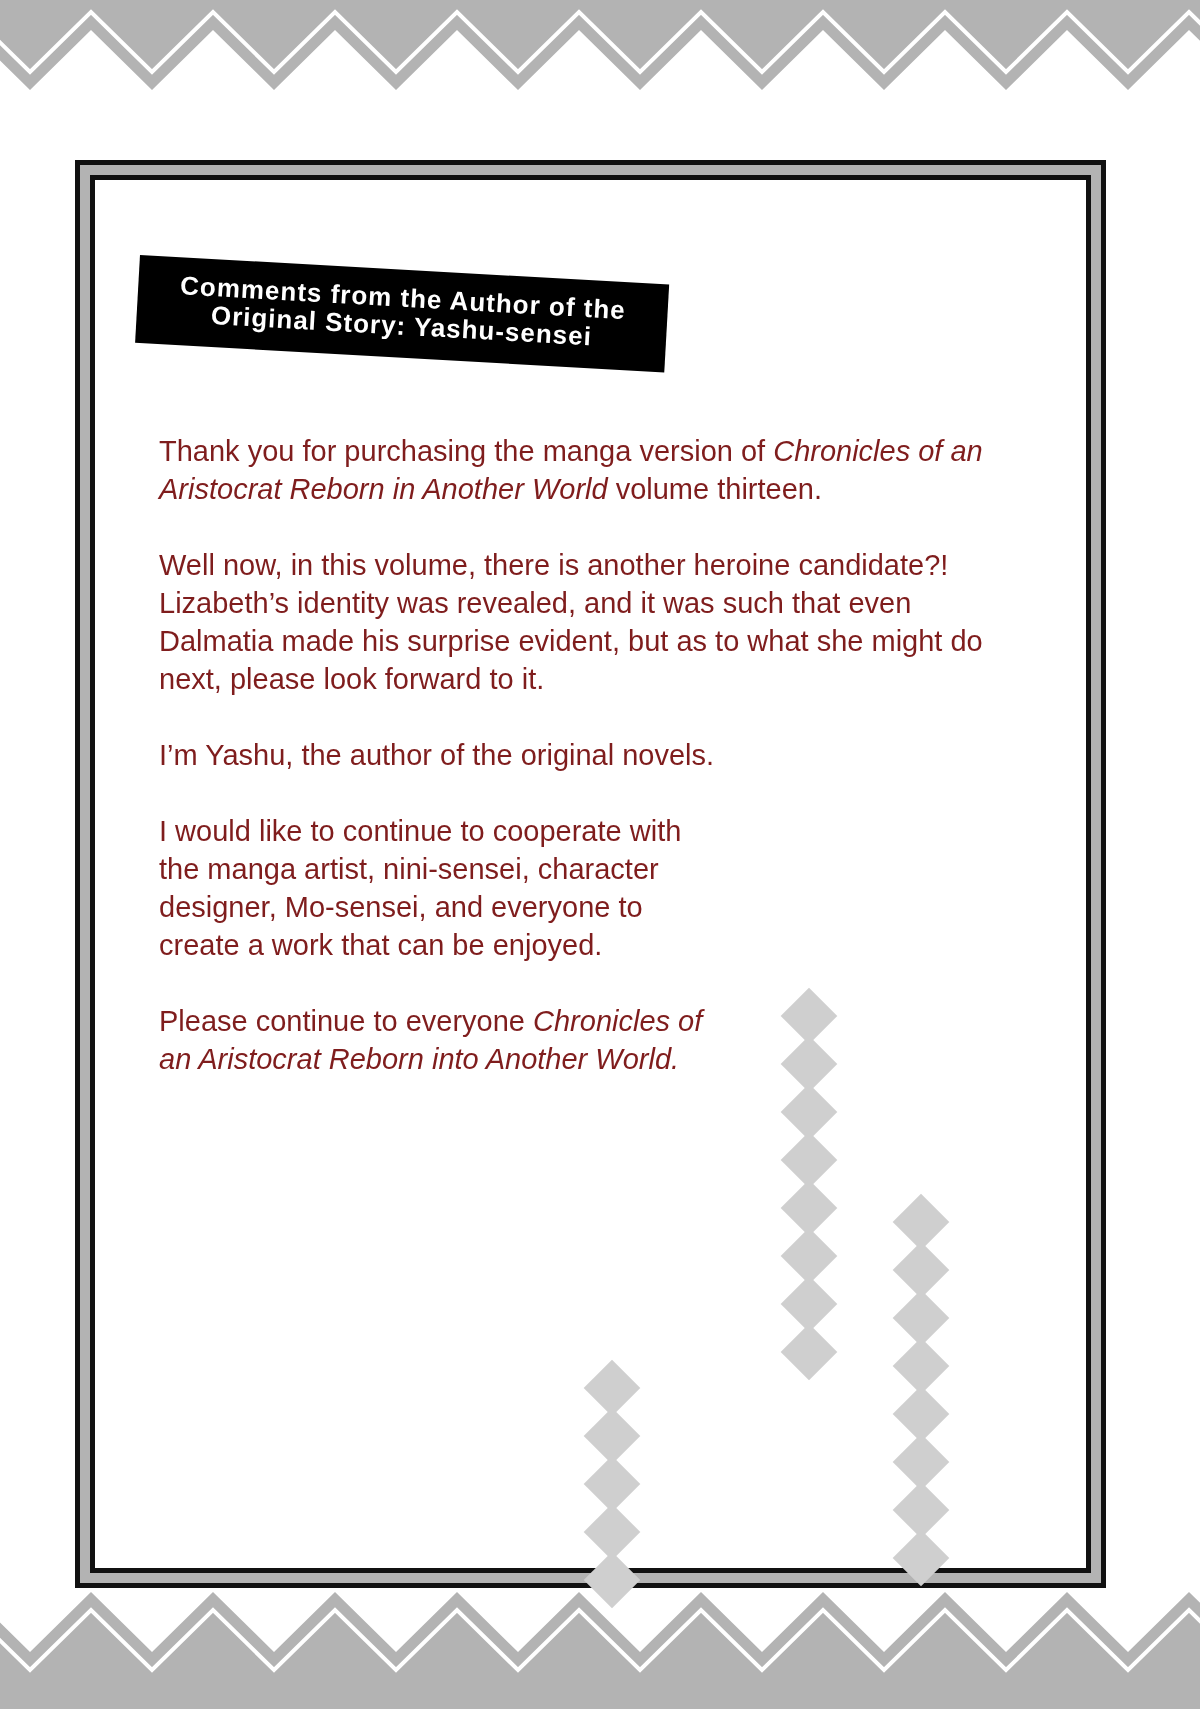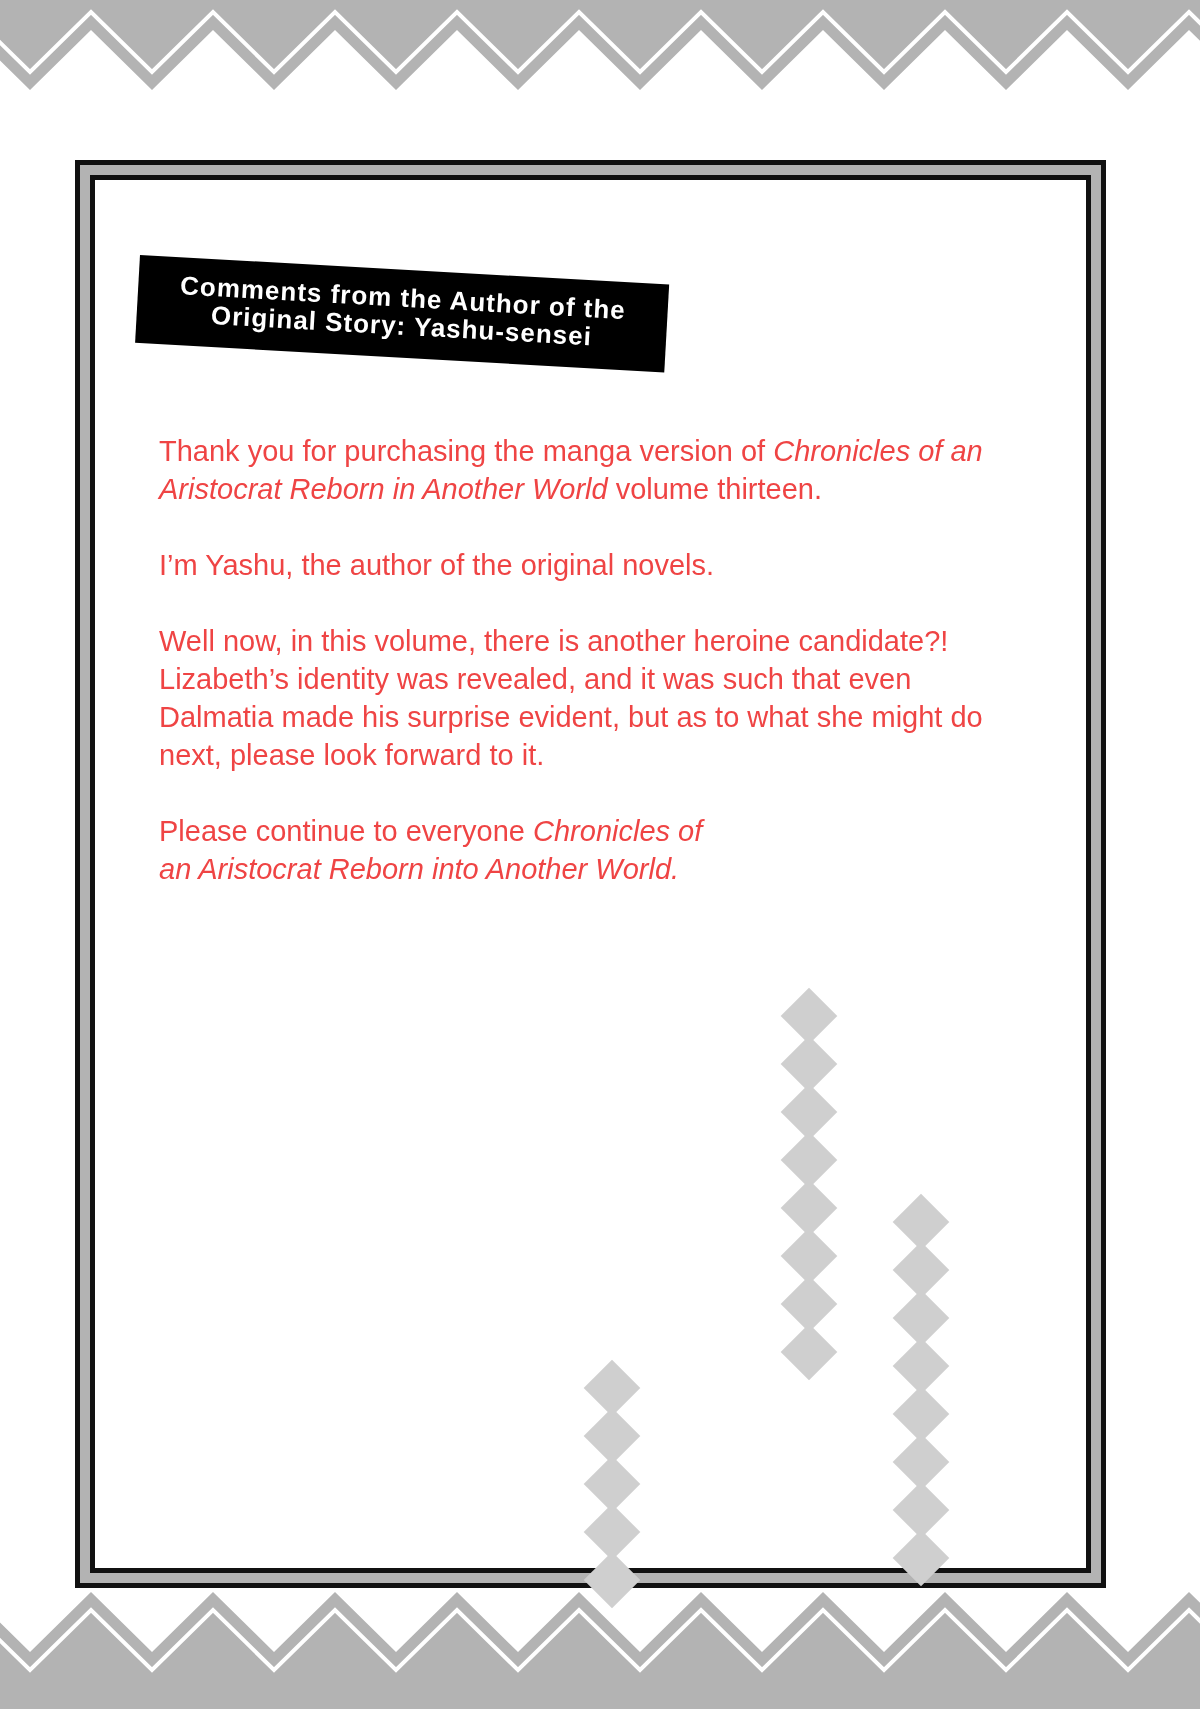--- a/index.html
+++ b/index.html
@@ -4,21 +4,21 @@
   <style>
     html, body { margin: 0; padding: 0; background: #ffffff; }
     body { width: 1200px; height: 1709px; position: relative; overflow: hidden; font-family: "Liberation Sans", sans-serif; }
     .zigzag { position: absolute; left: 0; width: 1200px; }
     .zig-top { top: 0; height: 100px; }
     .zig-bottom { top: 1590px; height: 119px; }
     .frame-outer { position: absolute; left: 75px; top: 160px; width: 1031px; height: 1428px; box-sizing: border-box; border: 5px solid #111; background: #b3b3b3; }
     .frame-inner { position: absolute; left: 10px; top: 10px; right: 10px; bottom: 10px; box-sizing: border-box; border: 5px solid #111; background: #fff; }
     .banner { position: absolute; left: 140px; top: 255px; width: 530px; height: 88px; transform: rotate(3.2deg); transform-origin: left top; background: #000; color: #fff; font-weight: bold; font-size: 26px; line-height: 28px; letter-spacing: 1px; text-align: center; padding-top: 14px; box-sizing: border-box; }
     .banner span { display: block; }
-    .body-text { position: absolute; left: 159px; top: 432px; width: 850px; font-size: 29px; line-height: 38px; color: #ef4444; }
+    .body-text { position: absolute; left: 159px; top: 432px; width: 850px; font-size: 29px; line-height: 38px; color: #7f1d1d; }
     .body-text p { margin: 0 0 38px 0; }
     .body-text .narrow { width: 570px; }
     .body-text em { font-style: italic; }
     .diamond { position: absolute; width: 40px; height: 40px; background: #cfcfcf; transform: rotate(45deg); }
   </style>
 </head>
 <body>
 
 <svg class="zigzag zig-top" viewBox="0 0 1200 100" preserveAspectRatio="none">
   <path d="M0,0 H1200 V38 L1183,21 L1131,73 L1011,-5 L950,73 L900,21 L829,73 L768,21 L707,73 L646,21 L585,73 L524,21 L463,73 L402,21 L341,73 L280,21 L219,73 L158,21 L97,73 L36,21 L0,56 Z" fill="none"></path>
@@ -38,24 +38,27 @@
 <div class="banner">
   <span>Comments from the Author of the</span>
   <span>Original Story: Yashu-sensei</span>
 </div>
 
 <div class="body-text">
   <p>
     <span>Thank you for purchasing the manga version of </span><em>Chronicles of an Aristocrat Reborn in Another World</em><span> volume thirteen.</span>
   </p>
   <p>
+    <span>Well now, in this volume, there is another heroine candidate?! Lizabeth’s identity was revealed, and it was such that even Dalmatia made his surprise evident, but as to what she might do next, please look forward to it.</span>
+  </p>
+  <p>
     <span>I’m Yashu, the author of the original novels.</span>
   </p>
-  <p>
-    <span>Well now, in this volume, there is another heroine candidate?! Lizabeth’s identity was revealed, and it was such that even Dalmatia made his surprise evident, but as to what she might do next, please look forward to it.</span>
+  <p class="narrow">
+    <span>I would like to continue to cooperate with the manga artist, nini-sensei, character designer, Mo-sensei, and everyone to create a work that can be enjoyed.</span>
   </p>
   <p class="narrow">
     <span>Please continue to everyone </span><em>Chronicles of an Aristocrat Reborn into Another World.</em>
   </p>
 </div>
 
 <div id="diamond-layer">
     <div class="diamond" style="left: 592px; top: 1368px;"></div>
     <div class="diamond" style="left: 592px; top: 1416px;"></div>
     <div class="diamond" style="left: 592px; top: 1464px;"></div>

